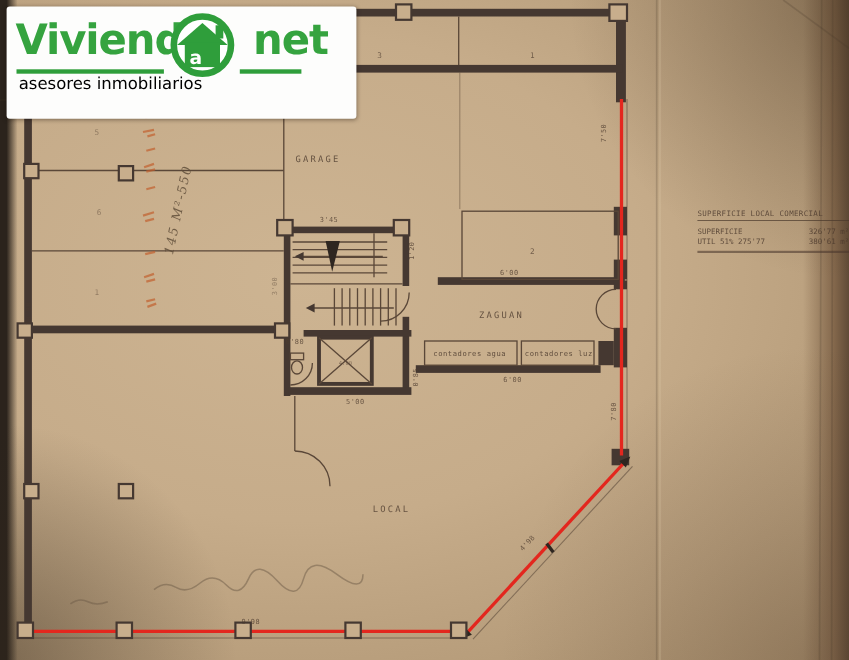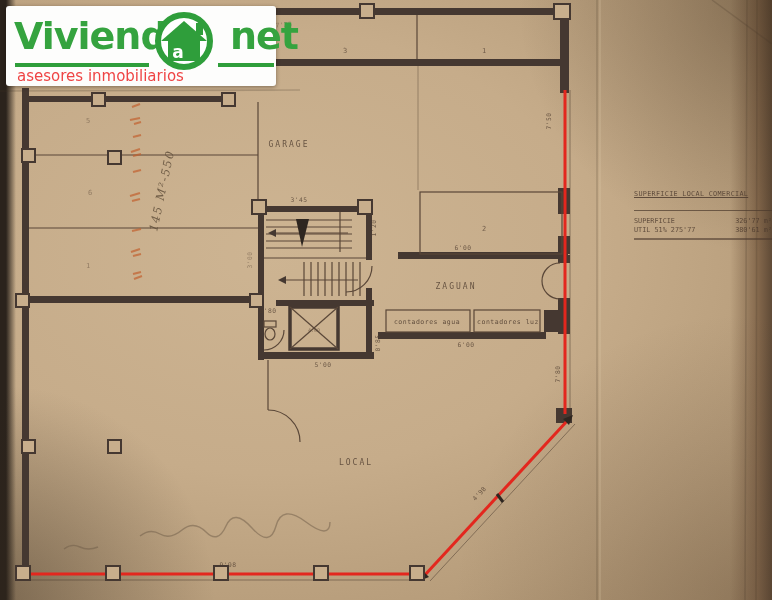--- a/index.html
+++ b/index.html
@@ -30,38 +30,38 @@
   .thin-f{stroke:#5a4738;stroke-width:1;fill:none;opacity:.45;}
   .red{stroke:#e3271e;stroke-width:3;fill:none;}
   .redshadow{stroke:#4a3a2e;stroke-width:1;fill:none;opacity:.5;}
   .col{fill:#c8ae8c;stroke:#453831;stroke-width:2;}
   .crease{stroke:rgba(70,55,40,.22);stroke-width:1.5;}
   .crease-hi{stroke:rgba(235,215,185,.18);stroke-width:2;}
   .scribble{stroke:rgba(110,92,72,.5);stroke-width:1.4;fill:none;}
   .orange{stroke:#c2602e;stroke-width:2;fill:none;opacity:.7;}
 
   
-  .logo{position:absolute;left:6px;top:6px;width:270px;height:80px;background:#fdfdfc;
-    border-radius:3px;box-shadow:0 1px 4px rgba(20,10,0,.4);}
+  .logo{position:absolute;left:6px;top:6px;width:270px;height:102px;background:#fdfdfc;
+    border-radius:3px;box-shadow:0 1px 4px rgba(20,10,0,.4);padding-left:48px;}
   .brand{position:absolute;top:8px;font-weight:bold;font-size:38px;letter-spacing:-1px;
     color:#35a33f;font-family:"DejaVu Sans",sans-serif;}
   .brand-left{left:8px;}
   .brand-right{left:224px;text-align:right;}
   .logo-icon{position:absolute;left:146px;top:2px;width:64px;height:64px;}
   .underline{position:absolute;height:4px;background:#2f9e3b;top:57px;}
   .ul-left{left:9px;width:134px;}
   .ul-right{left:212px;width:56px;}
-  .subtitle{position:absolute;left:11px;top:61px;font-size:15px;color:#ef4444;
+  .subtitle{position:absolute;left:11px;top:61px;font-size:15px;color:#000000;
     font-family:"DejaVu Sans",sans-serif;}
 
   
   .stable{position:absolute;left:634px;top:190px;width:138px;color:#4a382c;
     font-family:"DejaVu Sans Mono","Liberation Mono",monospace;opacity:.82;}
   .stable .title{font-size:6.8px;letter-spacing:.3px;border-bottom:1.5px solid rgba(74,56,44,.85);
-    padding-bottom:12px;margin-bottom:6px;white-space:nowrap;text-decoration:underline;}
+    padding-bottom:2px;margin-bottom:6px;white-space:nowrap;}
   .stable .row{display:flex;justify-content:space-between;font-size:6.8px;line-height:9px;white-space:nowrap;}
   .stable .rule{height:1.5px;background:rgba(74,56,44,.7);margin-top:3px;}
 </style>
 </head>
 <body>
 
 <div class="stage">
 
   <svg width="772" height="600" viewBox="0 0 772 600">
 

